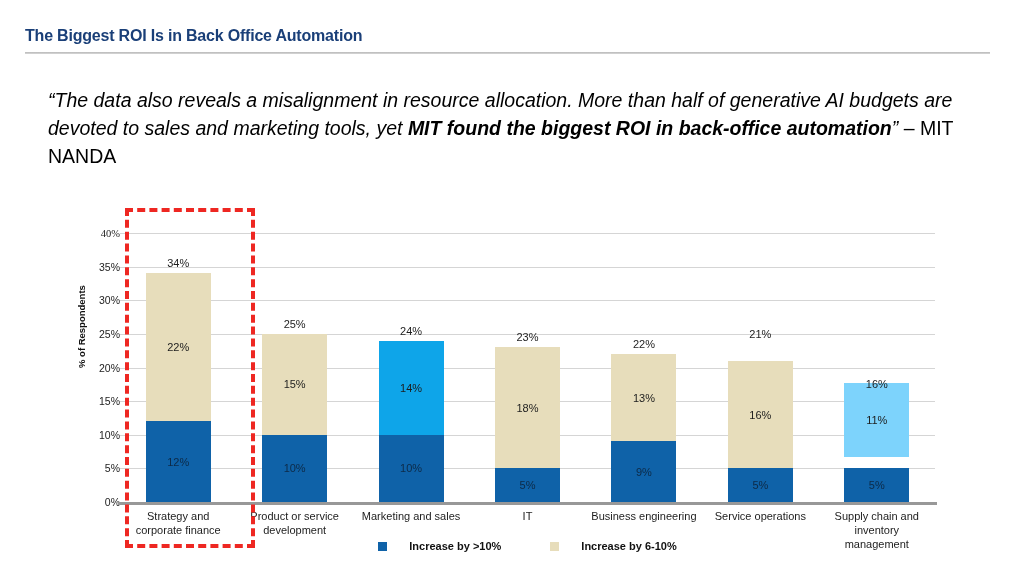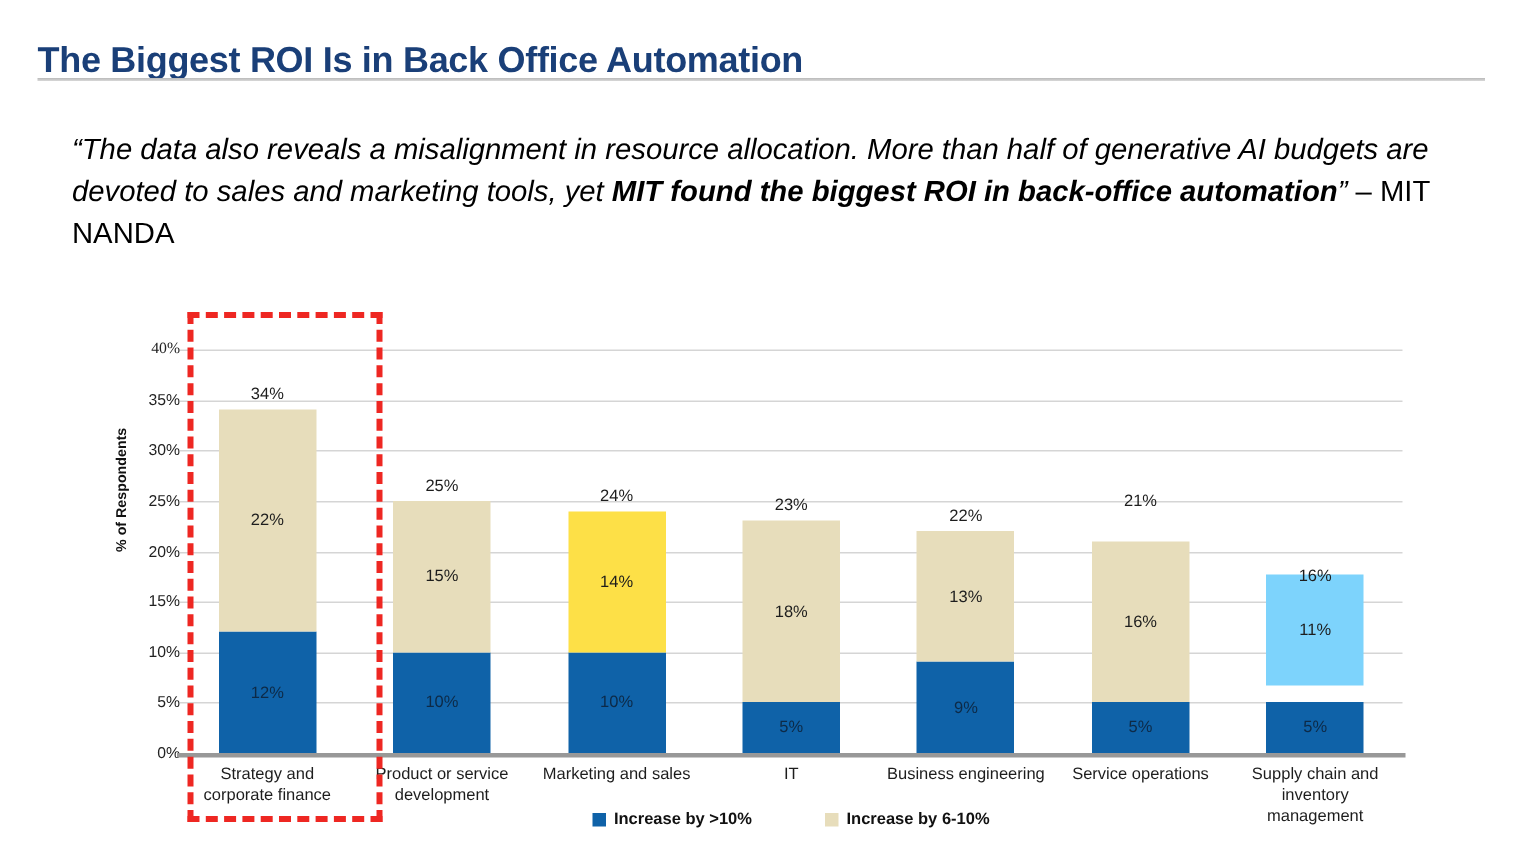--- a/index.html
+++ b/index.html
@@ -7,21 +7,21 @@
     width:1024px;height:571px;
     background:#ffffff;
     font-family:"Liberation Sans", sans-serif;
     overflow:hidden;
     position:relative;
   }
 
   
   #slide-title{
     position:absolute; left:25px; top:27px;
-    font-size:24px; font-weight:bold;
+    font-size:16px; font-weight:bold;
     color:#1a3f78;
     letter-spacing:-0.2px;
     white-space:nowrap;
   }
   #title-rule{
     position:absolute; left:25px; top:52px;
     width:965px; height:2px;
     background:linear-gradient(to bottom,#b9b9b9,#d8d8d8);
   }
 
@@ -121,21 +121,21 @@
   }
 
   
   #legend{
     position:absolute;
     left:0; top:540px; width:1024px;
     display:flex; justify-content:center; align-items:center;
     gap:18px;
     font-size:11px; color:#111; font-weight:bold;
   }
-  .legend-item{ display:flex; align-items:center; gap:5px;padding-left:31px; }
+  .legend-item{ display:flex; align-items:center; gap:22px;padding-left:31px; }
   .legend-swatch{ width:9px; height:9px; display:inline-block; }
 </style>
 </head>
 <body>
 
 <div id="slide-title" style="color: rgb(26, 63, 120);">The Biggest ROI Is in Back Office Automation</div>
 <div id="title-rule"></div>
 
 <div id="quote-block">
   <span>“</span><span>The data also reveals a misalignment in resource allocation. More than half of generative AI budgets are devoted to sales and marketing tools, yet </span><span class="bold-em">MIT found the biggest ROI in back-office automation</span><span>”</span><span class="attribution"> – MIT NANDA</span>
@@ -187,21 +187,21 @@
           <div class="seg seg-top" style="bottom: 67.25px; height: 100.875px; background: rgb(231, 221, 187);">
             <span class="seg-label">15%</span>
           </div>
           <div class="total-label" style="bottom: 172.125px;">25%</div>
           <div class="cat-label"><span>Product or service</span><br><span>development</span></div>
         </div>
         <div class="bar-group" style="left: 258.571px; width: 65px;">
           <div class="seg seg-bottom" style="bottom: 0px; height: 67.25px; background: rgb(15, 98, 168);">
             <span class="seg-label">10%</span>
           </div>
-          <div class="seg seg-top" style="bottom: 67.25px; height: 94.15px; background: #fde047;">
+          <div class="seg seg-top" style="bottom: 67.25px; height: 94.15px; background: #0ea5e9;">
             <span class="seg-label">14%</span>
           </div>
           <div class="total-label" style="bottom: 165.4px;">24%</div>
           <div class="cat-label"><span>Marketing and sales</span></div>
         </div>
         <div class="bar-group" style="left: 375px; width: 65px;">
           <div class="seg seg-bottom" style="bottom: 0px; height: 33.625px; background: rgb(15, 98, 168);">
             <span class="seg-label">5%</span>
           </div>
           <div class="seg seg-top" style="bottom: 33.625px; height: 121.05px; background: rgb(231, 221, 187);">

